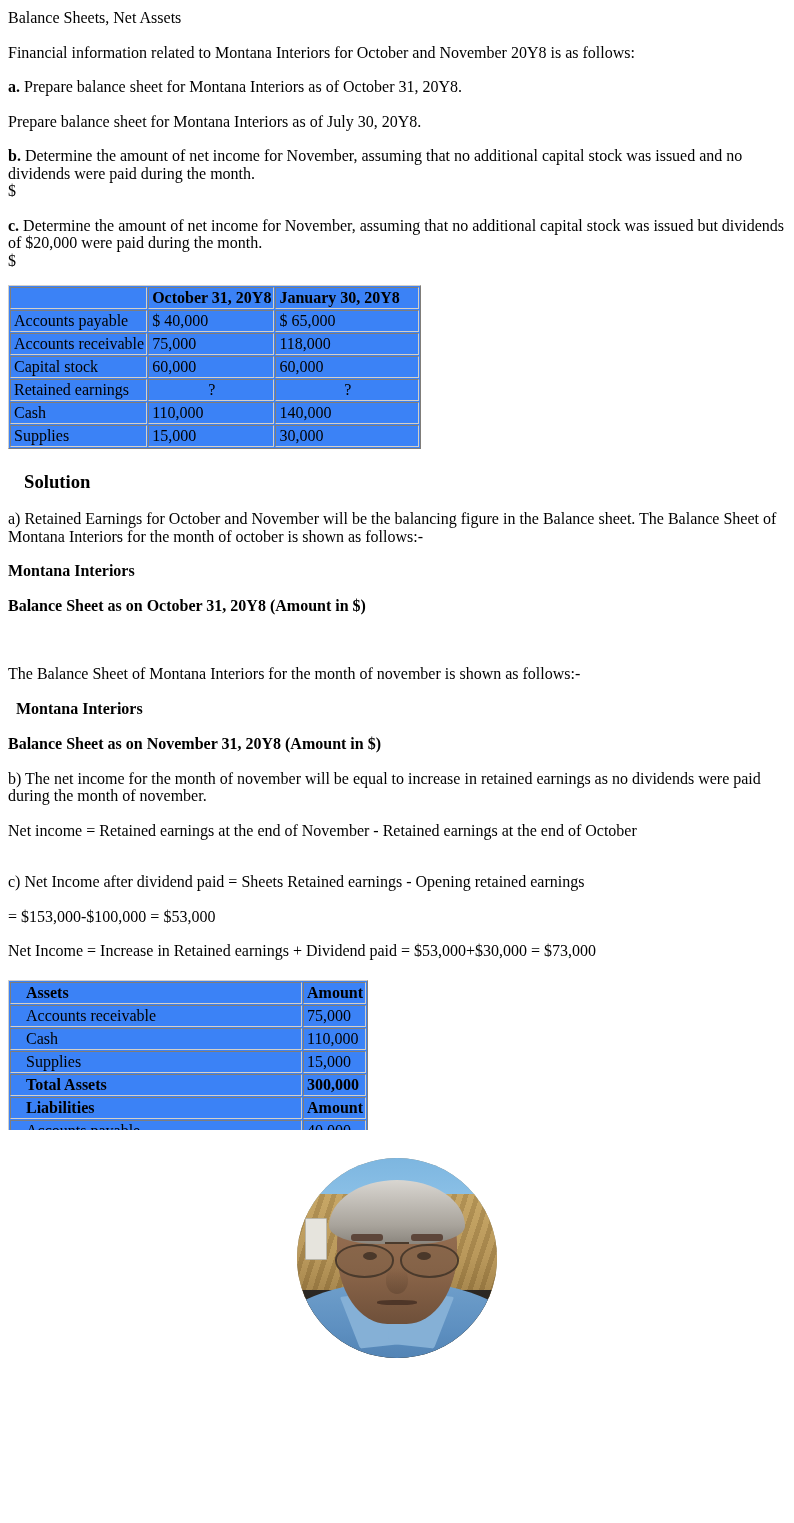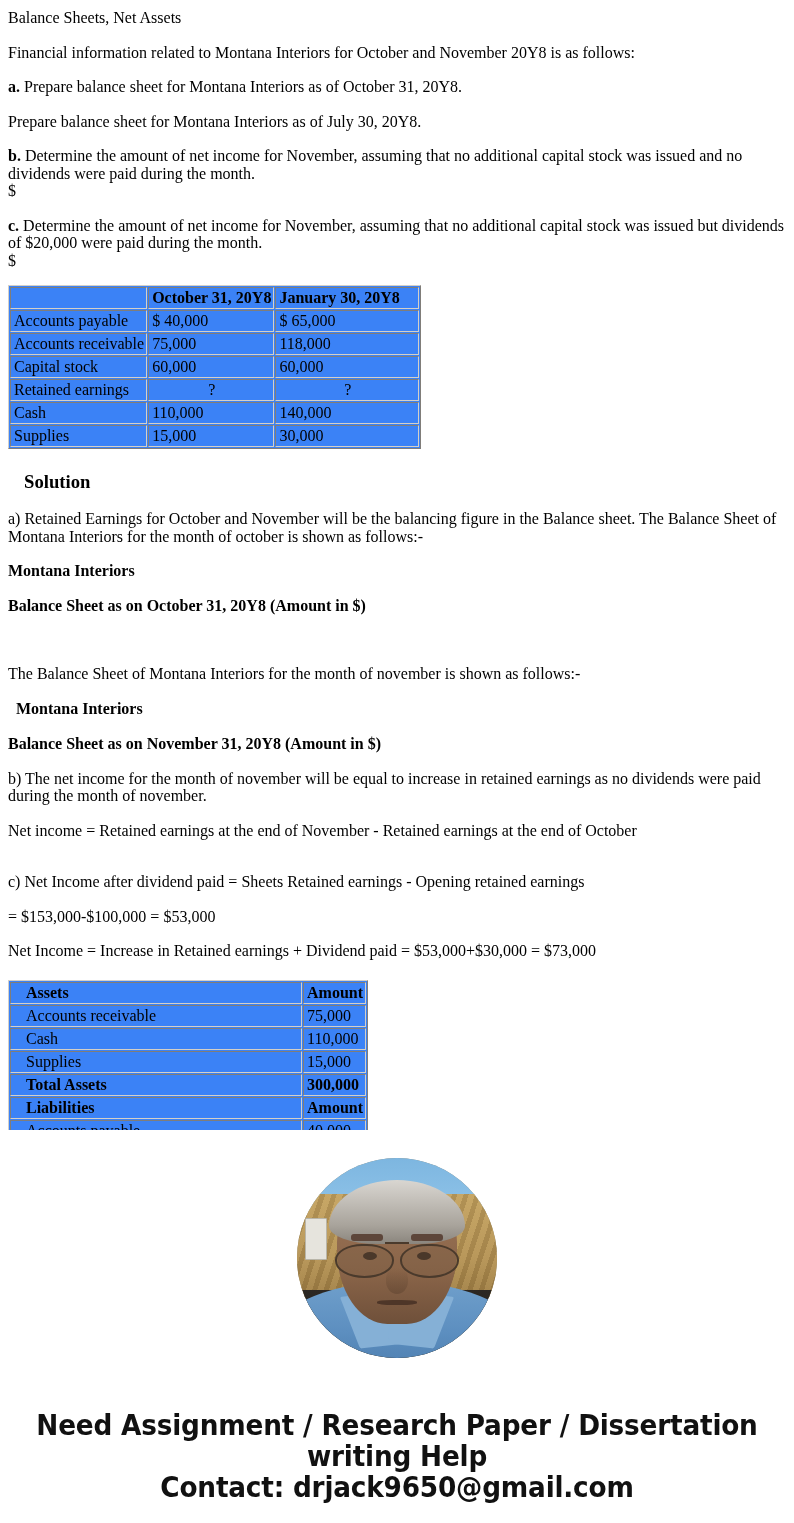--- a/index.html
+++ b/index.html
@@ -399,19 +399,14 @@
         <div class="av-lensR"></div>
       </div>
       <div class="av-bridge"></div>
       <div class="av-nose"></div>
       <div class="av-mouth"></div>
     </div>
   </div>
 
   <div style="height:48px"></div>
 
-  <div class="promo">
-    <div class="l1">Need Assignment / Research Paper / Dissertation</div>
-    <div class="l1">writing Help</div>
-    <div class="l2">Contact: drjack9650@gmail.com</div>
-  </div>
 
 </div>
 
 </body></html>

